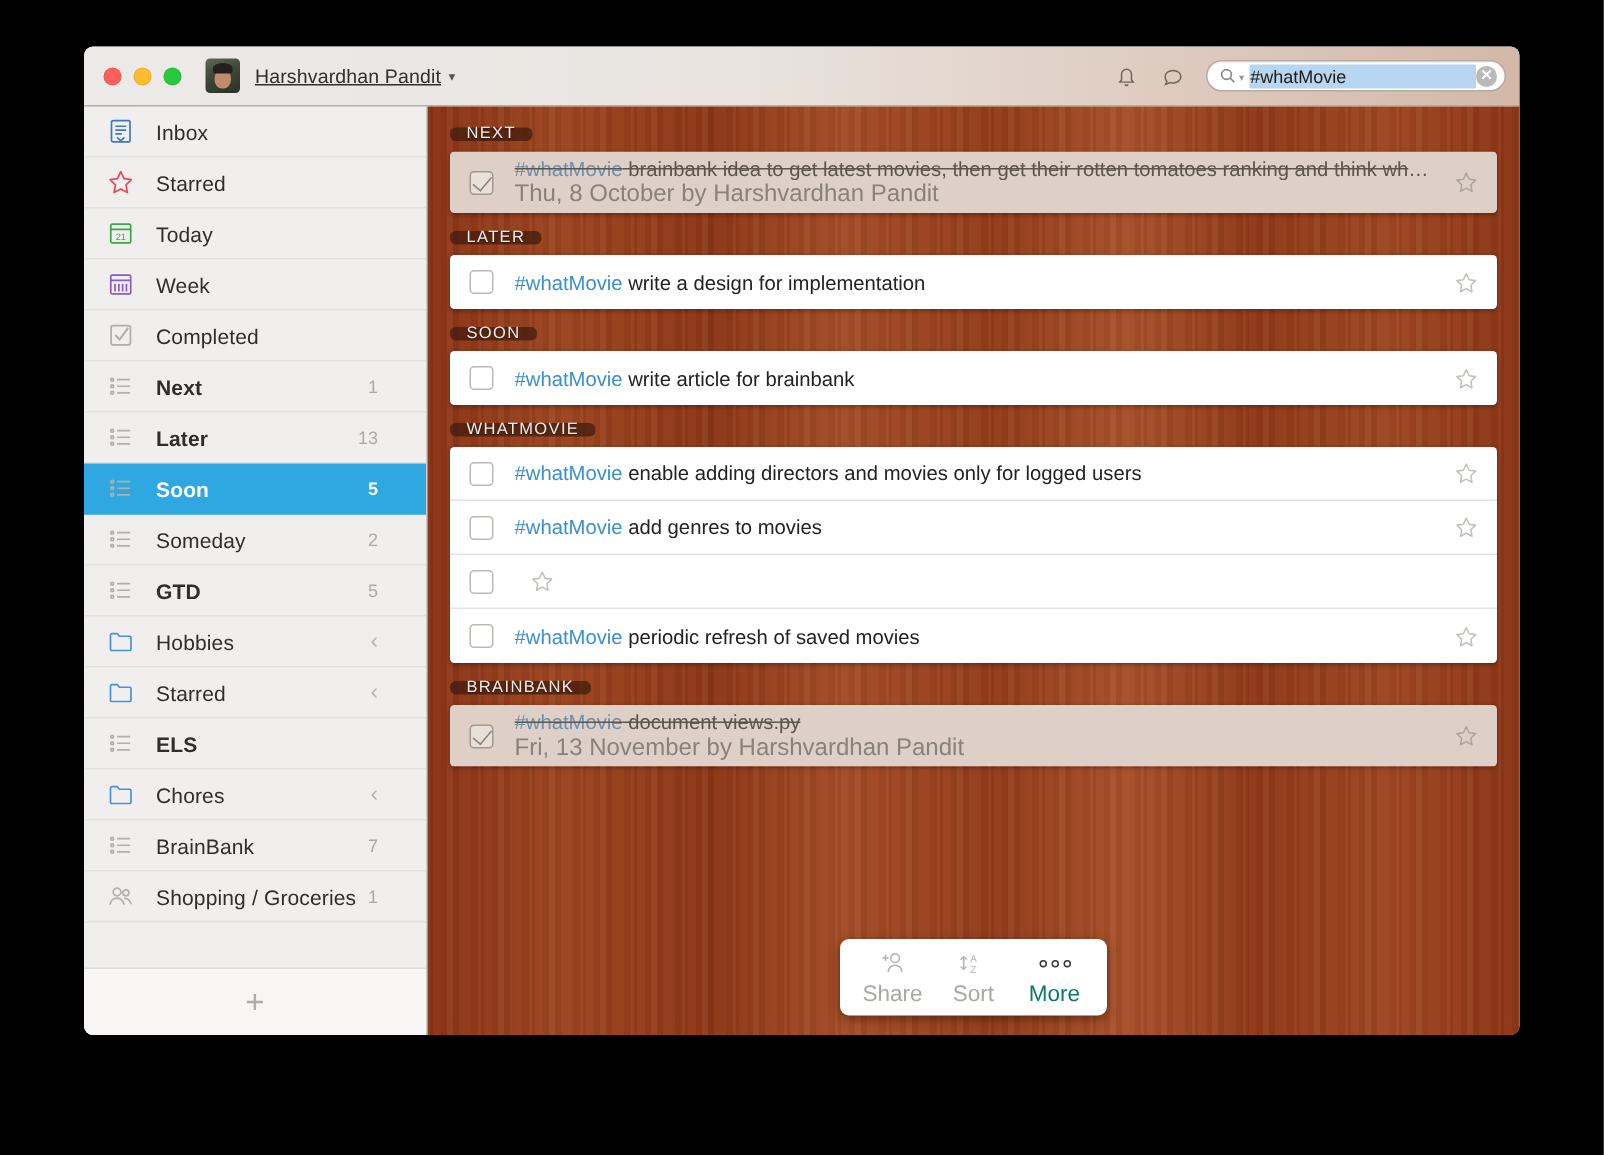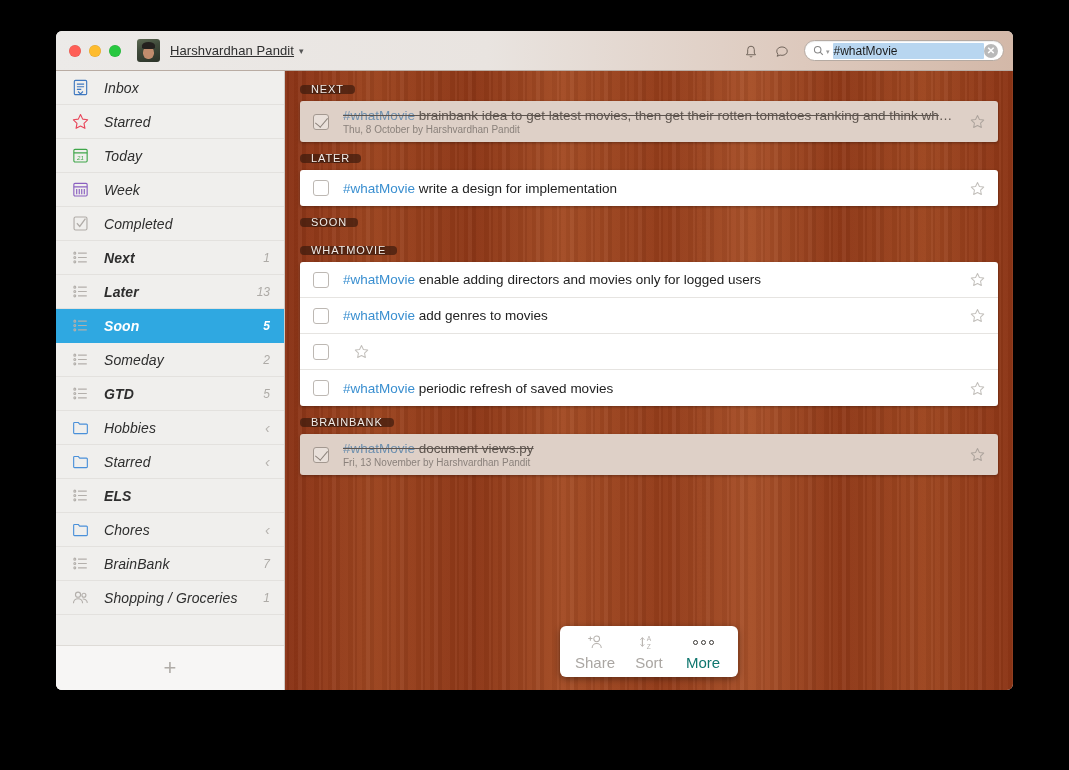--- a/index.html
+++ b/index.html
@@ -90,25 +90,24 @@
   
   #sidebar {
     width: 229px; flex: 0 0 229px;
     background: #f0efed;
     display: flex; flex-direction: column;
     border-right: 1px solid #cfcbc7;
   }
   #sidelist { flex: 1; overflow: hidden; }
   .side-item {
     height: 34px; display: flex; align-items: center;
-    padding: 0 14px 0 15px;
+    padding: 0 32px 0 15px;
     border-bottom: 1px solid #e3e1de;
     font-size: 14px; color: #2e2e2e;
     position: relative;
-    font-style: italic;
   }
   .side-item .ico { width: 19px; height: 19px; flex:0 0 19px; margin-right: 14px; display:block; }
   .side-item .lbl { flex: 1; letter-spacing: .1px; white-space: nowrap; }
   .side-item .cnt { font-size: 12px; color: #adaaa6; }
   .side-item .chev { font-size: 15px; color: #b6b3af; line-height: 1; }
   .side-item.selected { background: #2fa8e1; border-bottom-color:#2fa8e1; }
   .side-item.selected .lbl { color: #fff; font-weight: bold; }
   .side-item.selected .cnt { color: #fff; font-weight: bold; }
   .side-item.bold .lbl { font-weight: bold; }
   #side-add {
@@ -175,21 +174,21 @@
     width: 6px; height: 11px;
     border-right: 1.6px solid #8b817a; border-bottom: 1.6px solid #8b817a;
     transform: rotate(40deg);
   }
 
   .task-body { flex: 1; min-width: 0; }
   .task-title { font-size: 13.5px; color: #222; white-space: nowrap; overflow: hidden; text-overflow: ellipsis; }
   .tag { color: #3a8fd0; }
   .task.done .task-title { text-decoration: line-through; color: #5d544e; }
   .task.done .tag { color: #6d8fae; }
-  .task-meta { font-size: 10px; color: #8a817b; margin-top: 1px; }
+  .task-meta { font-size: 16px; color: #8a817b; margin-top: 1px; }
 
   .star { width: 17px; height: 17px; flex: 0 0 17px; margin-left: 10px; color: #c3c0bc; display:block; }
   .task.done .star { color: #ada49d; }
 
   
   #toolbar {
     position: absolute; left: 50%; transform: translateX(-50%);
     bottom: 13px;
     background: #fff; border-radius: 6px;
     box-shadow: 0 2px 7px rgba(0,0,0,.38);
@@ -413,20 +412,31 @@
                   <div class="task-title"><span class="tag">#whatMovie</span><span> write a design for implementation</span></div>
                 </div>
                 <svg class="star" viewBox="0 0 20 20" fill="none" stroke="currentColor" stroke-width="1.2" stroke-linejoin="round">
                   <path d="M10 2.9l2.25 4.75 5.05.68-3.7 3.6.92 5.15L10 14.65l-4.52 2.43.92-5.15-3.7-3.6 5.05-.68z"></path>
                 </svg>
               </div>
             </div>
           </div>
           <div class="sec">
             <div class="sec-label-wrap"><span class="sec-label">SOON</span></div>
+            <div class="task-group">
+              <div class="task">
+                <span class="cbox"></span>
+                <div class="task-body">
+                  <div class="task-title"><span class="tag">#whatMovie</span><span> write article for brainbank</span></div>
+                </div>
+                <svg class="star" viewBox="0 0 20 20" fill="none" stroke="currentColor" stroke-width="1.2" stroke-linejoin="round">
+                  <path d="M10 2.9l2.25 4.75 5.05.68-3.7 3.6.92 5.15L10 14.65l-4.52 2.43.92-5.15-3.7-3.6 5.05-.68z"></path>
+                </svg>
+              </div>
+            </div>
           </div>
           <div class="sec">
             <div class="sec-label-wrap"><span class="sec-label">WHATMOVIE</span></div>
             <div class="task-group">
               <div class="task">
                 <span class="cbox"></span>
                 <div class="task-body">
                   <div class="task-title"><span class="tag">#whatMovie</span><span> enable adding directors and movies only for logged users</span></div>
                 </div>
                 <svg class="star" viewBox="0 0 20 20" fill="none" stroke="currentColor" stroke-width="1.2" stroke-linejoin="round">

